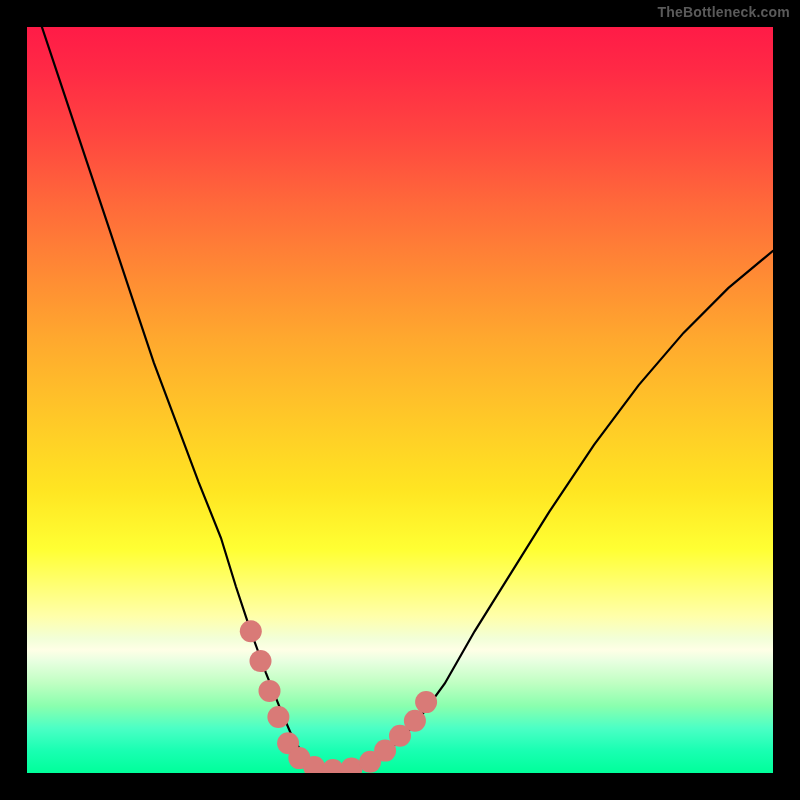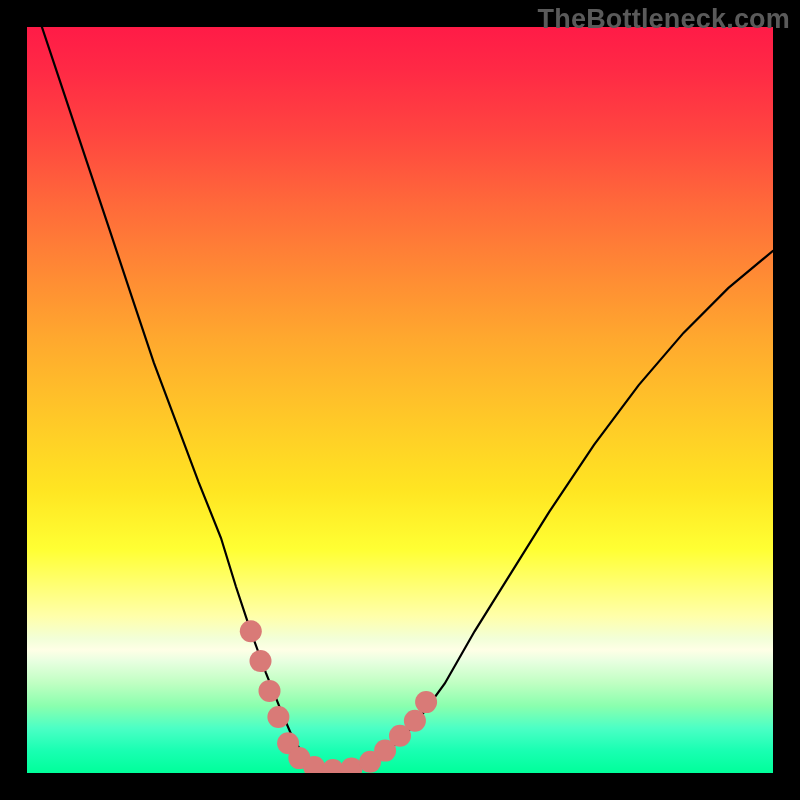--- a/index.html
+++ b/index.html
@@ -35,21 +35,21 @@
       #4bffc5 94%,
       #19ffb2 97%,
       #00ff9a 100%
     );
   }
   .watermark {
     position: absolute;
     top: 4px;
     right: 10px;
     font-family: Arial, Helvetica, sans-serif;
-    font-size: 27px;
+    font-size: 14px;
     font-weight: 600;
     color: #5a5a5a;
     letter-spacing: 0.2px;
   }
   svg.curve {
     position: absolute;
     left: 27px;
     top: 27px;
     width: 746px;
     height: 746px;

